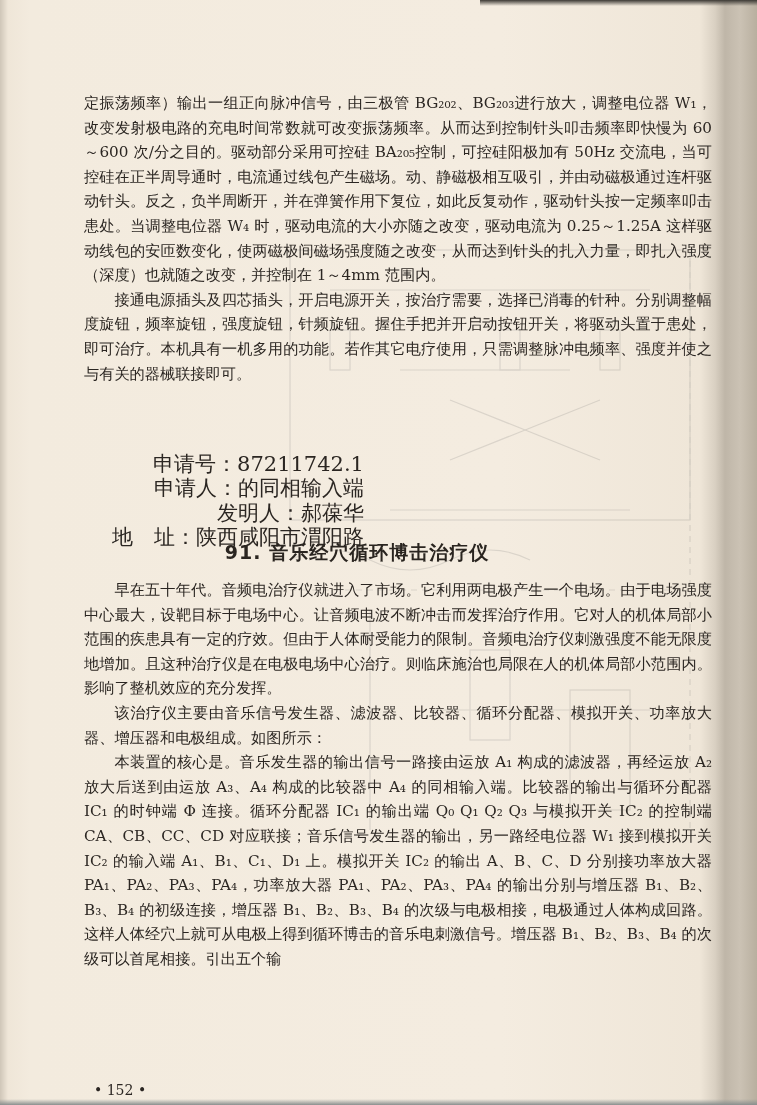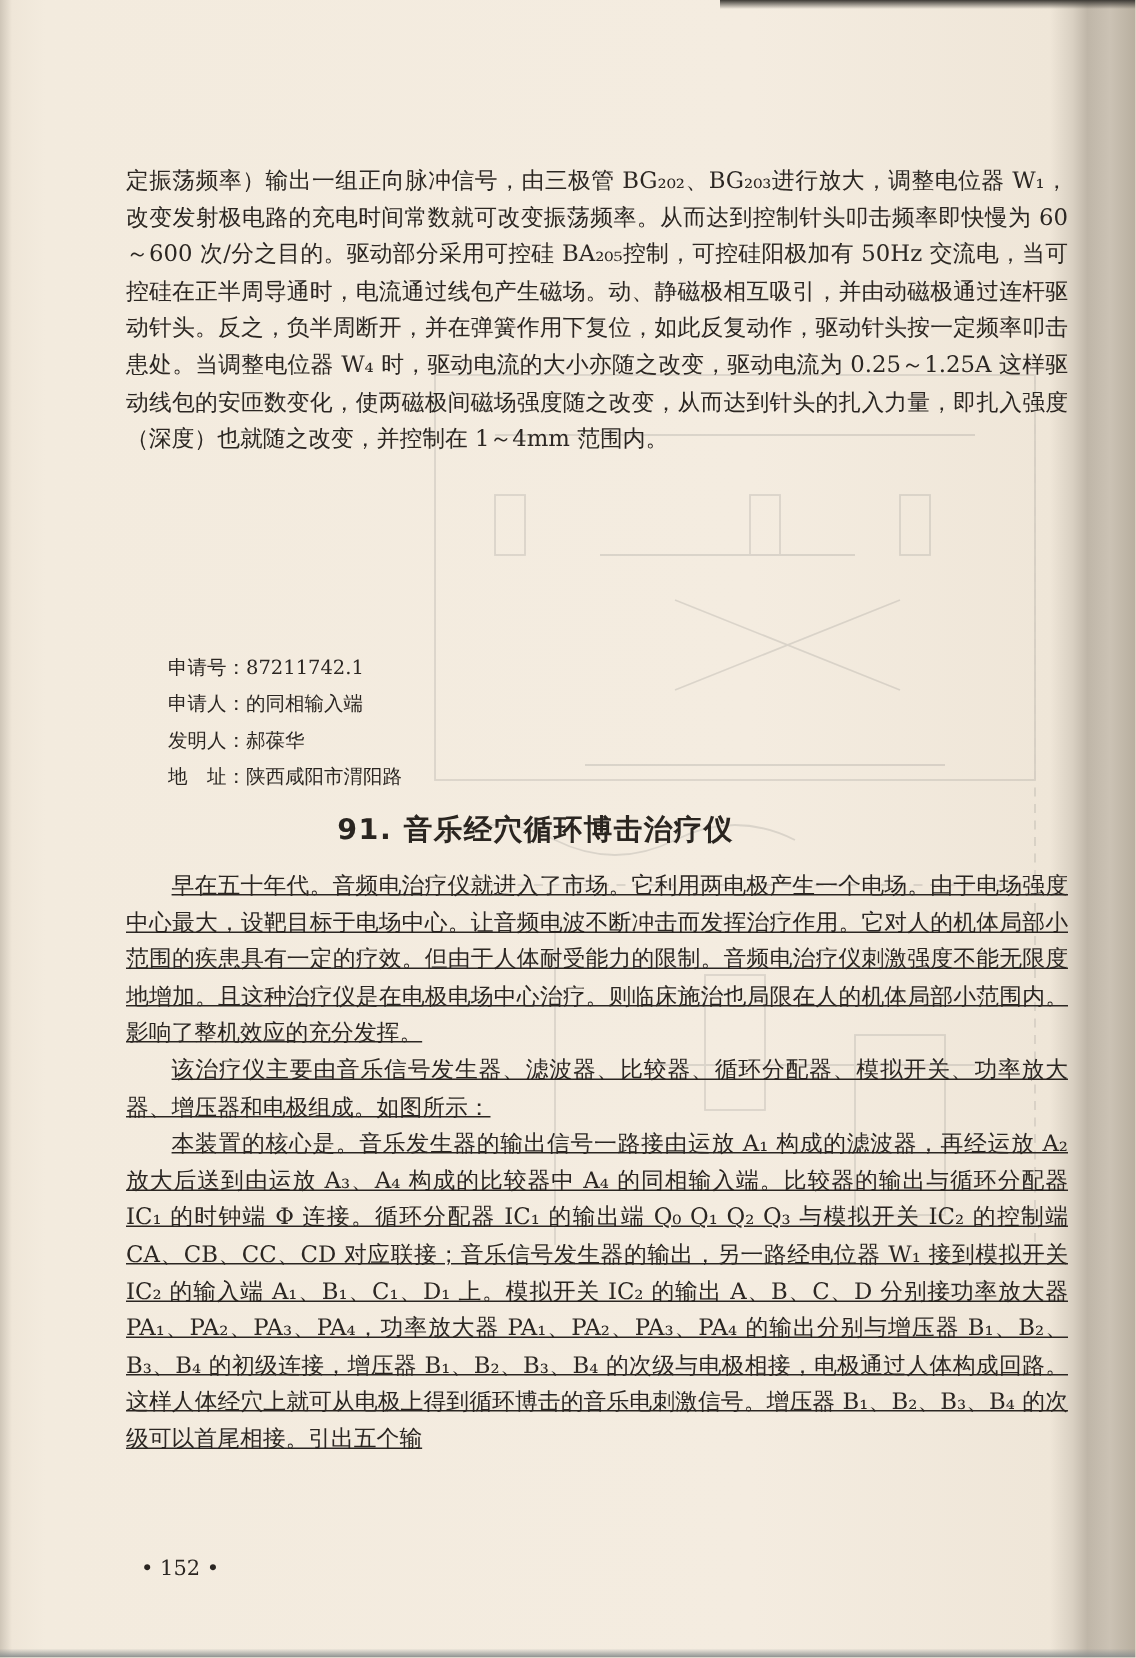--- a/index.html
+++ b/index.html
@@ -26,29 +26,29 @@
       position: absolute; left: 270px; top: 230px; width: 440px; height: 620px;
       opacity: 0.18;
     }
     .text-block {
       position: absolute; left: 84px; width: 628px;
       color: #2b2622; font-size: 15.2px; line-height: 24.6px;
       text-align: justify; text-justify: inter-character;
     }
     .para { margin: 0; text-indent: 2em; }
     .para.noindent { text-indent: 0; }
-    .meta { position: absolute; left: 112px; top: 434px; color: #2b2622; font-size: 13px; line-height: 24.4px; }
+    .meta { position: absolute; left: 112px; top: 452px; color: #2b2622; font-size: 21px; line-height: 24.4px; text-align: right; }
     .meta-row { white-space: nowrap; }
     .section-title {
       position: absolute; left: 0; width: 714px; top: 540px; text-align: center;
       font-family: "DejaVu Sans", "Liberation Sans", sans-serif;
       font-weight: bold; font-size: 19px; color: #2a2520; letter-spacing: 1px;
     }
     .page-number {
-      position: absolute; left: 94px; top: 1038px;
+      position: absolute; left: 94px; top: 1082px;
       font-size: 14px; color: #2b2622;
     }
   </style>
 </head>
 <body>
 
 <div class="page">
   <div class="top-shadow"></div>
   <div class="bottom-shadow"></div>
 
@@ -66,36 +66,37 @@
       <path d="M20 330 q40 -20 80 0 t80 0 t80 0"></path>
       <line x1="20" y1="360" x2="420" y2="360" stroke-dasharray="6 5"></line>
       <line x1="420" y1="20" x2="420" y2="600" stroke-dasharray="6 5"></line>
       <rect x="200" y="420" width="40" height="90"></rect>
       <rect x="300" y="460" width="60" height="120"></rect>
       <line x1="100" y1="380" x2="100" y2="600"></line>
       <line x1="160" y1="480" x2="380" y2="480"></line>
     </g>
   </svg>
 
-  <div class="text-block" style="top:108px;">
+  <div class="text-block" style="top:91px;">
     <p class="para noindent">定振荡频率）输出一组正向脉冲信号，由三极管 BG₂₀₂、BG₂₀₃进行放大，调整电位器 W₁，改变发射极电路的充电时间常数就可改变振荡频率。从而达到控制针头叩击频率即快慢为 60～600 次/分之目的。驱动部分采用可控硅 BA₂₀₅控制，可控硅阳极加有 50Hz 交流电，当可控硅在正半周导通时，电流通过线包产生磁场。动、静磁极相互吸引，并由动磁极通过连杆驱动针头。反之，负半周断开，并在弹簧作用下复位，如此反复动作，驱动针头按一定频率叩击患处。当调整电位器 W₄ 时，驱动电流的大小亦随之改变，驱动电流为 0.25～1.25A 这样驱动线包的安匝数变化，使两磁极间磁场强度随之改变，从而达到针头的扎入力量，即扎入强度（深度）也就随之改变，并控制在 1～4mm 范围内。</p>
+    <p class="para">接通电源插头及四芯插头，开启电源开关，按治疗需要，选择已消毒的针种。分别调整幅度旋钮，频率旋钮，强度旋钮，针频旋钮。握住手把并开启动按钮开关，将驱动头置于患处，即可治疗。本机具有一机多用的功能。若作其它电疗使用，只需调整脉冲电频率、强度并使之与有关的器械联接即可。</p>
   </div>
 
   <div class="meta">
     <div class="meta-row">申请号：87211742.1</div>
     <div class="meta-row">申请人：的同相输入端</div>
     <div class="meta-row">发明人：郝葆华</div>
     <div class="meta-row">地　址：陕西咸阳市渭阳路</div>
   </div>
 
   <div class="section-title">
     <span>91.</span>
     <span>音乐经穴循环博击治疗仪</span>
   </div>
 
-  <div class="text-block" style="top:578px;text-decoration:underline;">
+  <div class="text-block" style="top:578px;">
     <p class="para">早在五十年代。音频电治疗仪就进入了市场。它利用两电极产生一个电场。由于电场强度中心最大，设靶目标于电场中心。让音频电波不断冲击而发挥治疗作用。它对人的机体局部小范围的疾患具有一定的疗效。但由于人体耐受能力的限制。音频电治疗仪刺激强度不能无限度地增加。且这种治疗仪是在电极电场中心治疗。则临床施治也局限在人的机体局部小范围内。影响了整机效应的充分发挥。</p>
     <p class="para">该治疗仪主要由音乐信号发生器、滤波器、比较器、循环分配器、模拟开关、功率放大器、增压器和电极组成。如图所示：</p>
     <p class="para">本装置的核心是。音乐发生器的输出信号一路接由运放 A₁ 构成的滤波器，再经运放 A₂ 放大后送到由运放 A₃、A₄ 构成的比较器中 A₄ 的同相输入端。比较器的输出与循环分配器 IC₁ 的时钟端 Φ 连接。循环分配器 IC₁ 的输出端 Q₀ Q₁ Q₂ Q₃ 与模拟开关 IC₂ 的控制端 CA、CB、CC、CD 对应联接；音乐信号发生器的输出，另一路经电位器 W₁ 接到模拟开关 IC₂ 的输入端 A₁、B₁、C₁、D₁ 上。模拟开关 IC₂ 的输出 A、B、C、D 分别接功率放大器 PA₁、PA₂、PA₃、PA₄，功率放大器 PA₁、PA₂、PA₃、PA₄ 的输出分别与增压器 B₁、B₂、B₃、B₄ 的初级连接，增压器 B₁、B₂、B₃、B₄ 的次级与电极相接，电极通过人体构成回路。这样人体经穴上就可从电极上得到循环博击的音乐电刺激信号。增压器 B₁、B₂、B₃、B₄ 的次级可以首尾相接。引出五个输</p>
   </div>
 
   <div class="page-number">• 152 •</div>
 </div>
 
 </body></html>

